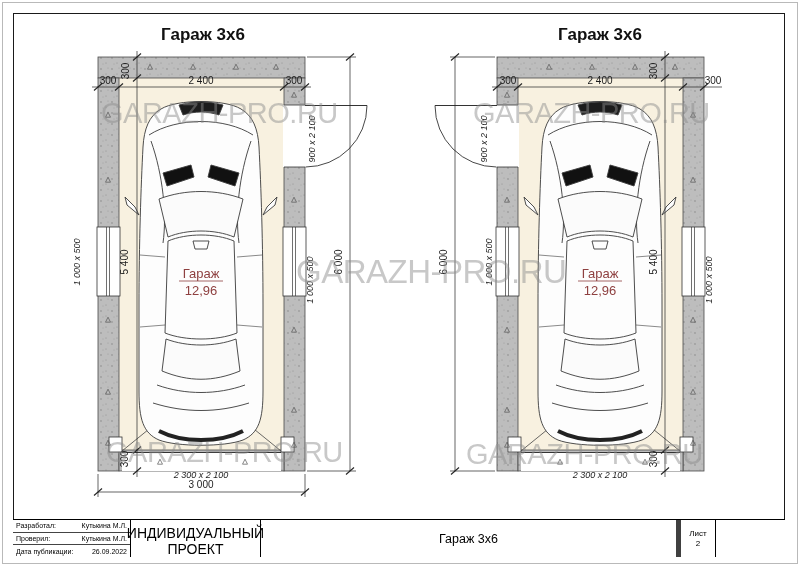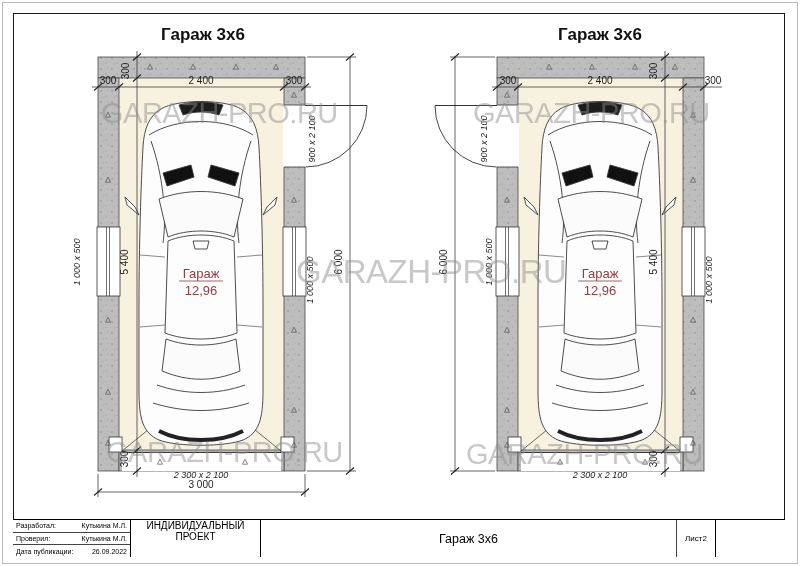--- a/index.html
+++ b/index.html
@@ -19,25 +19,25 @@
   .wm3{left:296px;top:255px;font-size:33px;}
   .wm4{left:106px;top:438px;}
   .wm5{left:466px;top:440px;}
   .titleblock{position:absolute;left:13px;top:519px;width:772px;height:38px;
     border-top:1.5px solid #000;box-sizing:border-box;display:flex;background:#fff;}
   .tb-col{box-sizing:border-box;height:100%;}
   .tb-sign{width:117px;display:flex;flex-direction:column;}
   .tb-row{flex:1;display:flex;justify-content:space-between;align-items:center;
     padding:0 3px;font-size:7px;border-bottom:.7px solid #444;box-sizing:border-box;}
   .tb-row:last-child{border-bottom:none;}
-  .tb-project{width:130px;border-left:1px solid #000;display:flex;align-items:flex-start;
-    justify-content:center;font-size:10px;text-align:center;}
+  .tb-project{width:130px;border-left:1px solid #000;display:flex;align-items:flex-end;
+    justify-content:center;font-size:14px;text-align:center;}
   .tb-title{flex:1;border-left:1px solid #000;display:flex;align-items:center;
     justify-content:center;font-size:12.5px;}
-  .tb-sheet{width:39px;border-left:1px solid #404040;display:flex;
+  .tb-sheet{width:39px;border-left:5px solid #404040;display:flex;flex-direction:column;
     align-items:center;justify-content:center;font-size:8px;line-height:1.25;}
   .tb-extra{width:70px;border-left:1px solid #000;}
   text{font-family:"Liberation Sans", sans-serif;fill:#1c1c1c;}
   .dimtxt{font-size:10px;}
   .lbl{font-size:9px;font-style:italic;fill:#222;}
   .roomname{font-size:13px;fill:#8e4040;}
   .roomarea{font-size:13px;fill:#8e4040;}
   .plantitle{font-size:17px;font-weight:600;fill:#111;}
 </style>
 </head>

